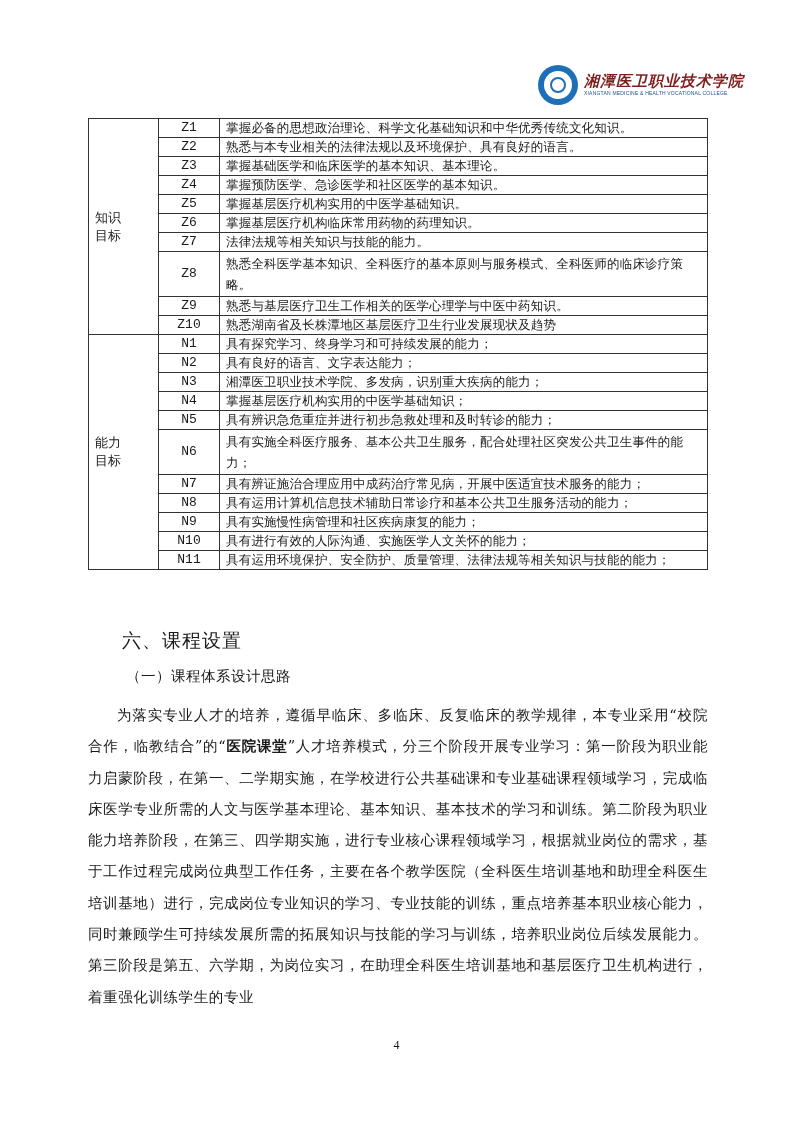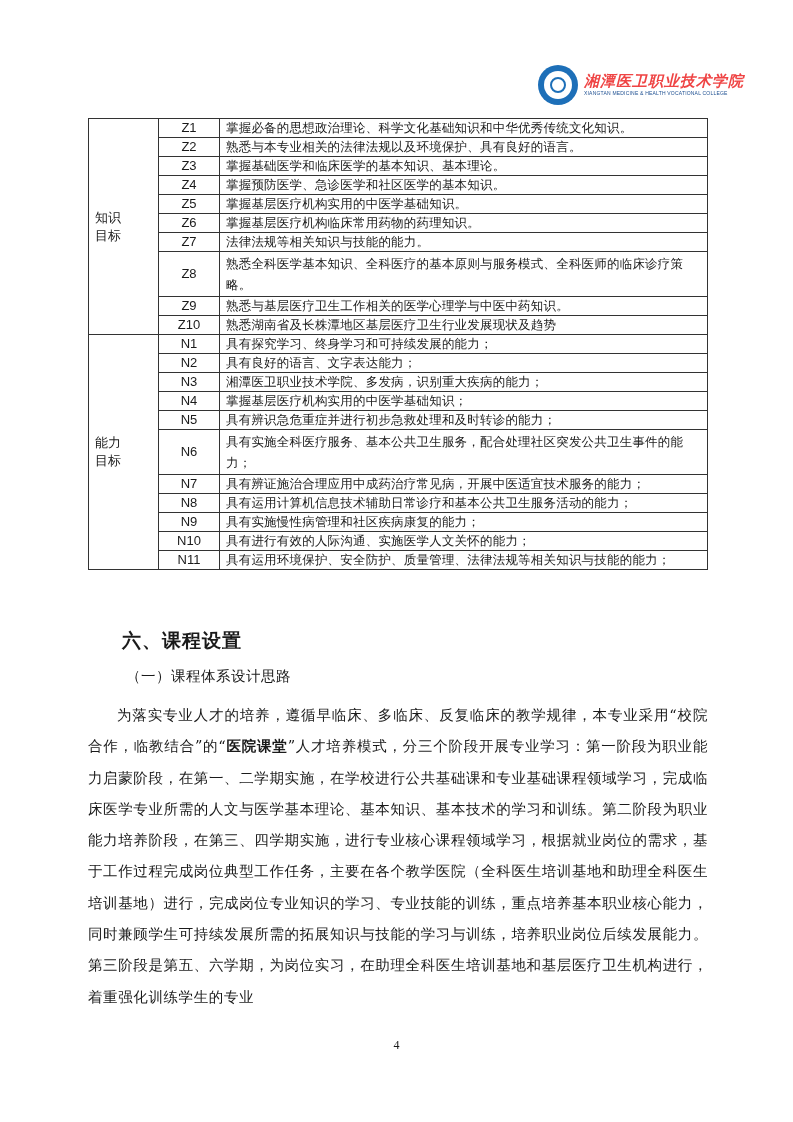--- a/index.html
+++ b/index.html
@@ -4,31 +4,31 @@
   <style>
     html, body { margin: 0; padding: 0; background: #ffffff; }
     body { width: 793px; height: 1122px; position: relative; overflow: hidden;
       font-family: "DejaVu Serif", "Liberation Serif", serif; color: #1a1a1a; }
 
     .header-logo { position: absolute; left: 538px; top: 64px; width: 240px; height: 42px; display: flex; align-items: center; }
     .logo-emblem { width: 40px; height: 40px; border-radius: 50%; background: #1d6fb8; position: relative; flex: none; }
     .logo-emblem::before { content: ""; position: absolute; left: 6px; top: 6px; width: 28px; height: 28px; border-radius: 50%; background: #ffffff; }
     .logo-emblem::after { content: ""; position: absolute; left: 12px; top: 12px; width: 12px; height: 12px; border-radius: 50%; border: 2px solid #1d6fb8; background: #fff; }
     .logo-text { margin-left: 6px; display: flex; flex-direction: column; }
-    .logo-cn { font-family: "DejaVu Serif", serif; font-size: 15px; color: #ef4444; letter-spacing: 1px; font-style: italic; font-weight: bold; line-height: 17px; }
+    .logo-cn { font-family: "DejaVu Serif", serif; font-size: 15px; color: #7f1d1d; letter-spacing: 1px; font-style: italic; font-weight: bold; line-height: 17px; }
     .logo-en { font-family: "Liberation Sans", sans-serif; font-size: 5px; color: #1d4f91; letter-spacing: 0.2px; line-height: 7px; white-space: nowrap; }
 
     table.goals { position: absolute; left: 88px; top: 118px; width: 620px; border-collapse: collapse; font-size: 12.5px; }
     table.goals td { border: 1px solid #333; padding: 0 6px; line-height: 18px; height: 18px; vertical-align: middle; }
     td.cat { width: 57px; text-align: left; font-size: 13px; line-height: 21px; padding: 0; }
-    td.code { width: 48px; text-align: center; font-family: Liberation Sans, sans-serif; font-size: 13px; padding: 0; margin-left: 13px; }
+    td.code { width: 48px; text-align: center; font-family: Liberation Mono, monospace; font-size: 13px; padding: 0; margin-left: 13px; }
     td.desc { text-align: left; letter-spacing: 0.2px; }
     td.desc.two { line-height: 21px; padding-top: 1px; padding-bottom: 1px; }
 
-    .h1 { position: absolute; left: 122px; top: 628px; font-family: "DejaVu Sans", sans-serif; font-size: 19px; font-weight: bold; letter-spacing: 1px; }
+    .h1 { position: absolute; left: 122px; top: 628px; font-family: "DejaVu Sans", sans-serif; font-size: 19px; font-weight: normal; letter-spacing: 1px; }
     .h2 { position: absolute; left: 126px; top: 667px; font-family: "DejaVu Sans", sans-serif; font-size: 14.5px; font-weight: normal; letter-spacing: 0.5px; }
     .body-text { position: absolute; left: 88px; top: 700px; width: 620px; font-size: 14.5px; line-height: 31.3px; text-align: justify; text-indent: 2em; letter-spacing: 0.6px; }
     .body-text b { font-family: "DejaVu Sans", sans-serif; font-weight: bold; }
     .page-number { position: absolute; left: 0; width: 793px; top: 1038px; text-align: center; font-family: "Liberation Serif", serif; font-size: 12px; }
   </style>
 </head>
 <body>
 
 <div class="header-logo">
   <div class="logo-emblem"></div>

